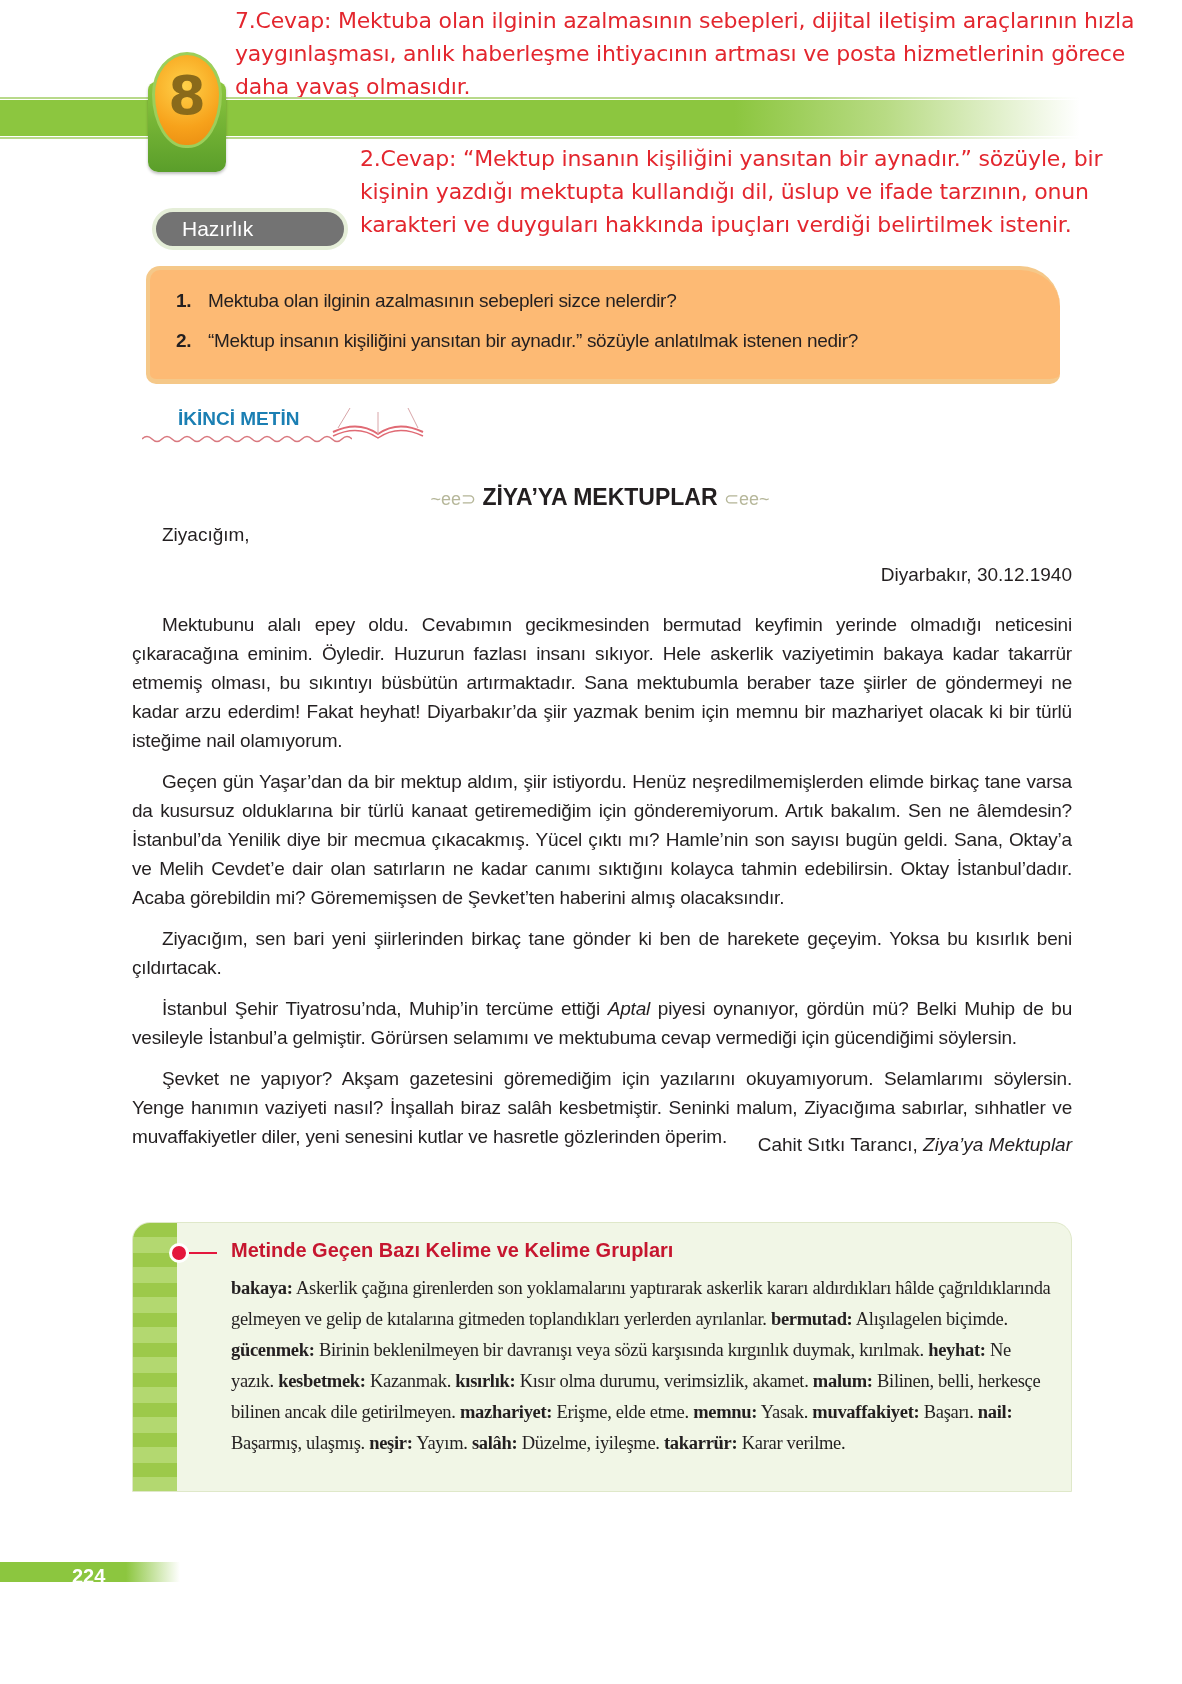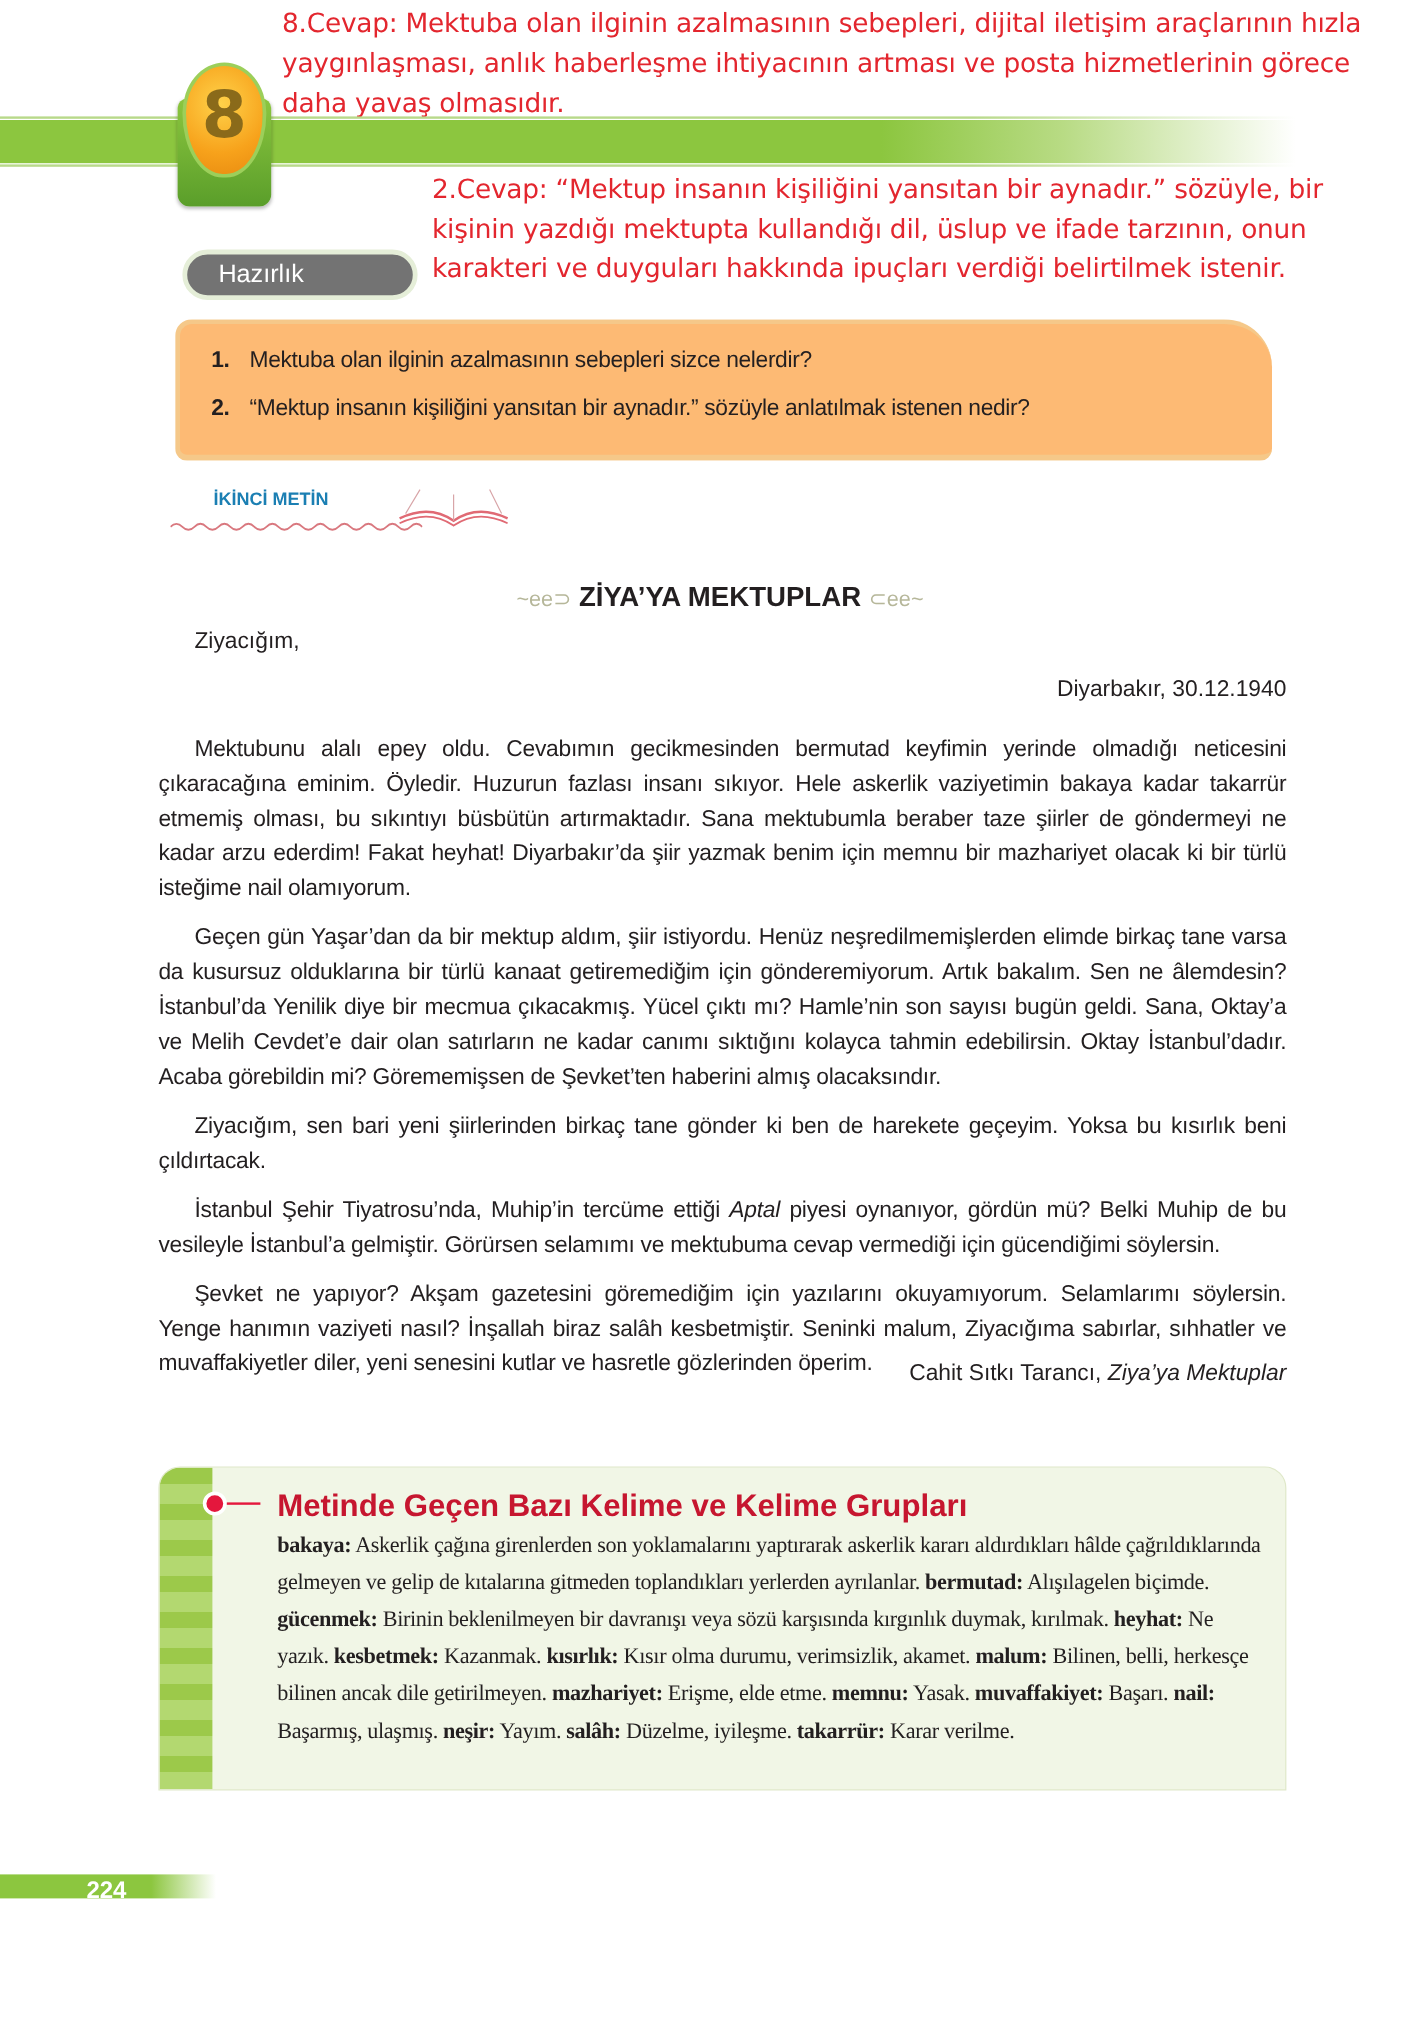--- a/index.html
+++ b/index.html
@@ -25,51 +25,51 @@
 
   .pill { position: absolute; left: 152px; top: 208px; width: 196px; height: 42px; border-radius: 21px;
     background: #737373; border: 4px solid #e5eed8; color: #fff; font-weight: normal; font-size: 21px; line-height: 34px; padding-left: 26px; }
 
   .question-box { position: absolute; left: 146px; top: 266px; width: 914px; height: 118px; background: #fdba74;
     border-radius: 14px 40px 10px 10px; border-top: 4px solid #f5c889; border-bottom: 5px solid #f5c889; border-left: 4px solid #f5c889; }
   .q-item { position: absolute; left: 26px; font-size: 19px; color: #231f20; letter-spacing: -0.3px; }
   .q-item b { display: inline-block; width: 32px; }
   .q1 { top: 20px; } .q2 { top: 60px; }
 
-  .section-label { position: absolute; left: 178px; top: 408px; color: #1b7fb3; font-weight: bold; font-size: 15px; }
+  .section-label { position: absolute; left: 178px; top: 408px; color: #1b7fb3; font-weight: bold; font-size: 19px; }
   .wave { position: absolute; left: 142px; top: 434px; width: 210px; height: 10px; }
   .book-icon { position: absolute; left: 328px; top: 406px; width: 100px; height: 34px; }
 
   .title-row { position: absolute; left: 400px; top: 484px; width: 400px; text-align: center; font-weight: bold; font-size: 23px; }
   .title-row span.flourish { color: #b6b79a; font-weight: normal; font-size: 18px; }
 
   .salutation { position: absolute; left: 162px; top: 524px; font-size: 19px; }
   .dateline { position: absolute; right: 110px; top: 564px; font-size: 19px; }
 
   .letter { position: absolute; left: 132px; top: 598px; width: 940px; font-size: 19px; line-height: 29px; text-align: justify; letter-spacing: -0.2px; }
   .letter p { text-indent: 30px; margin-bottom: 9px; margin-top: 12px; }
   .signature { position: absolute; right: 110px; top: 1134px; font-size: 19px; }
 
   .glossary { position: absolute; left: 132px; top: 1222px; width: 940px; height: 270px; background: #f1f6e6;
     border-radius: 18px 18px 0 0; border: 1px solid #dfe8c9; overflow: hidden; }
   .glossary .stripe { position: absolute; left: 0; top: 0; width: 44px; height: 100%;
     background: repeating-linear-gradient(#9cc94a 0 14px, #b3d870 14px 30px); }
   .glossary .dot { position: absolute; left: 36px; top: 20px; width: 20px; height: 20px; border-radius: 50%; background: #e4173d; border: 3px solid #fff; }
   .glossary .dot-line { position: absolute; left: 56px; top: 29px; width: 28px; height: 2px; background: #e4173d; }
-  .glossary h3 { position: absolute; left: 98px; top: 16px; color: #c6162f; font-size: 26px; }
+  .glossary h3 { position: absolute; left: 98px; top: 16px; color: #c6162f; font-size: 20px; }
   .glossary .gl-body { position: absolute; left: 98px; top: 50px; width: 820px; font-size: 18.5px; line-height: 31px; letter-spacing: -0.3px; font-family: Liberation Serif, serif; }
 
   .page-bar { position: absolute; left: 0; top: 1562px; width: 180px; height: 20px;
     background: linear-gradient(to right, #8cc63f 0%, #8cc63f 70%, rgba(255,255,255,0) 100%); }
   .page-bar span { position: absolute; left: 72px; top: 3px; font-weight: bold; color: #fff; font-size: 20px; }
 </style>
 </head>
 <body>
 
-<div class="answer answer1">8.Cevap: Mektuba olan ilginin azalmasının sebepleri, dijital iletişim araçlarının hızla yaygınlaşması, anlık haberleşme ihtiyacının artması ve posta hizmetlerinin görece daha yavaş olmasıdır.</div>
+<div class="answer answer1">7.Cevap: Mektuba olan ilginin azalmasının sebepleri, dijital iletişim araçlarının hızla yaygınlaşması, anlık haberleşme ihtiyacının artması ve posta hizmetlerinin görece daha yavaş olmasıdır.</div>
 <div class="answer answer2">2.Cevap: “Mektup insanın kişiliğini yansıtan bir aynadır.” sözüyle, bir kişinin yazdığı mektupta kullandığı dil, üslup ve ifade tarzının, onun karakteri ve duyguları hakkında ipuçları verdiği belirtilmek istenir.</div>
 
 <div class="top-bar"></div>
 
 <div class="unit-badge">
   <div class="base"></div>
   <div class="drop"></div>
   <div class="num">8</div>
 </div>
 

